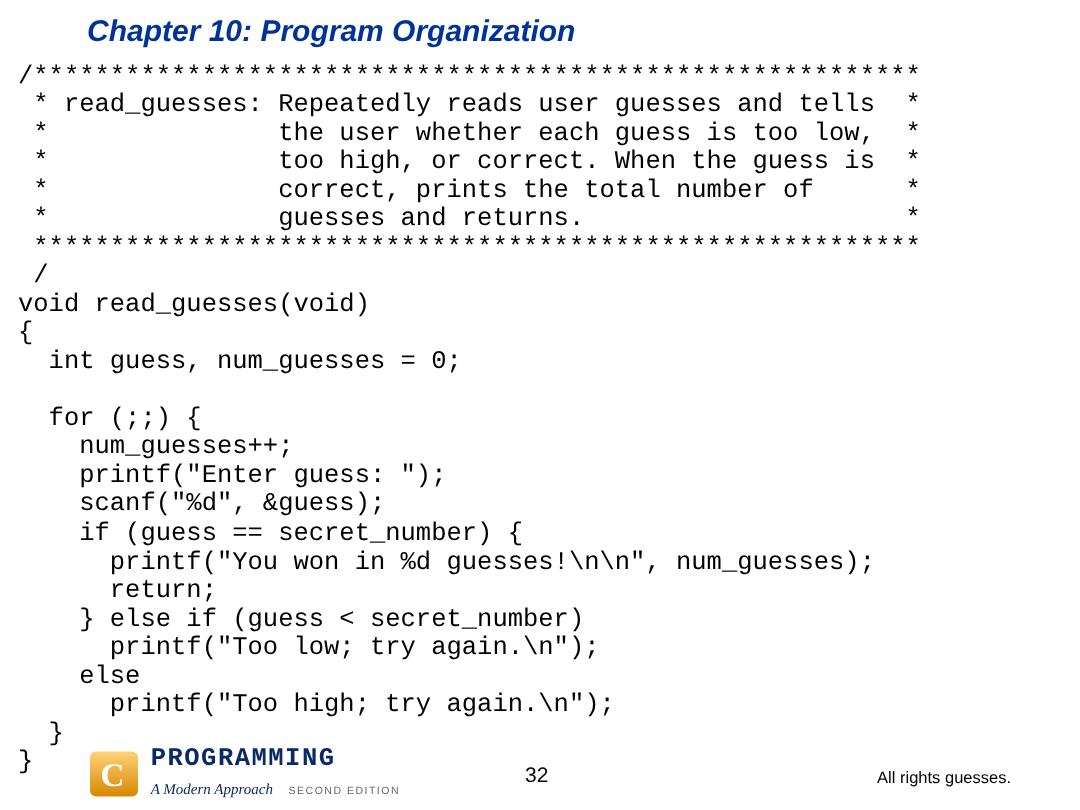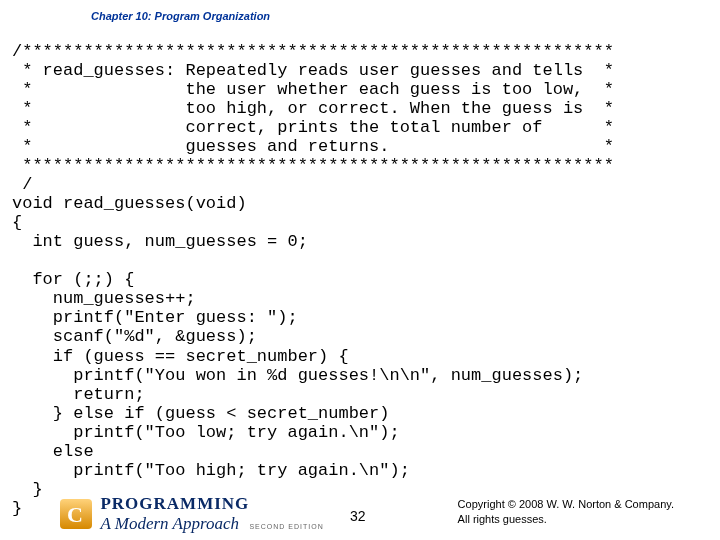--- a/index.html
+++ b/index.html
@@ -12,22 +12,21 @@
     position: relative;
     overflow: hidden;
   }
   .chapter {
     position: absolute;
     top: 10px;
     left: 58px;
     color: #003399;
     font-style: italic;
     font-weight: bold;
-    font-size: 11px;
-    margin-left: 33px;
+    font-size: 20px;
   }
   .code {
     position: absolute;
     top: 42px;
     left: 12px;
     white-space: pre;
     font-family: "Courier New", Courier, monospace;
     font-size: 17px;
     line-height: 1.12;
     color: #000;
@@ -66,26 +65,26 @@
   .logo-text {
     display: inline-block;
     vertical-align: middle;
     margin-left: 4px;
   }
   .logo-prog {
     color: #0a2a66;
     font-weight: bold;
     font-size: 17px;
     letter-spacing: 1px;
-    font-family: Liberation Serif, serif;
+    font-family: Liberation Mono, monospace;
   }
   .logo-sub {
     color: #0a2a66;
     font-style: italic;
-    font-size: 17px;
+    font-size: 10px;
     font-family: Georgia, serif;
   }
   .logo-edition {
     display: inline-block;
     font-size: 7px;
     color: #666;
     letter-spacing: 1px;
     margin-left: 6px;
   }
   .pagenum {
@@ -140,16 +139,16 @@
   <div class="logo">
     <span class="logo-c"></span>
     <span class="logo-text">
       <span class="logo-prog">PROGRAMMING</span><br>
       <span class="logo-sub">A Modern Approach</span>
       <span class="logo-edition">SECOND EDITION</span>
     </span>
   </div>
   <div class="pagenum">32</div>
   <div class="copyright">
-    <span>Copyright © 2008 W. W. Norton &amp; Company.</span><br>
+    <br>
     <span>All rights guesses.</span>
   </div>
 </div>
 
 </body></html>

